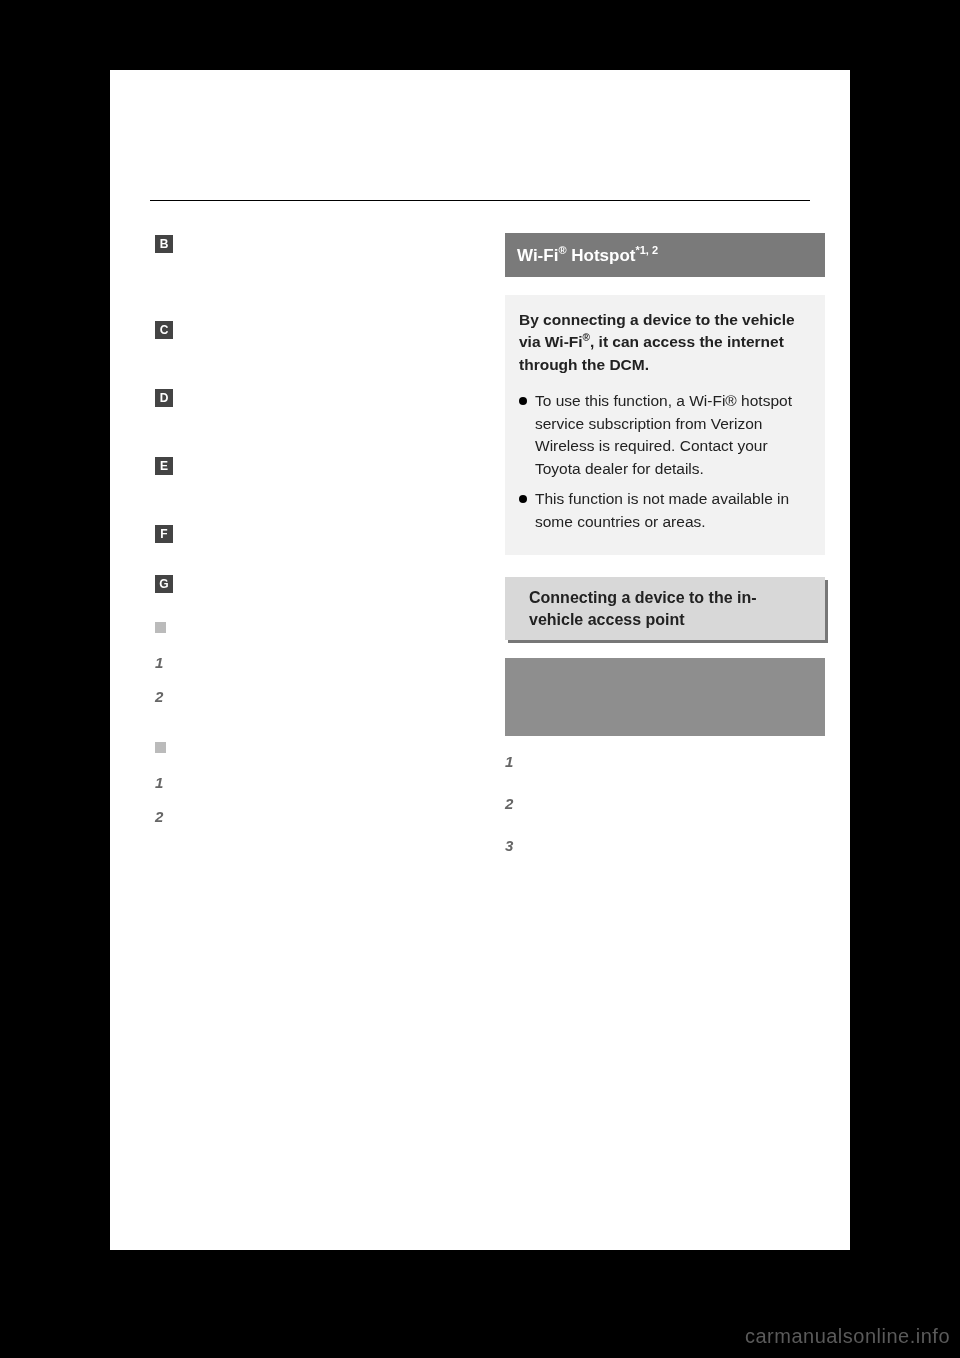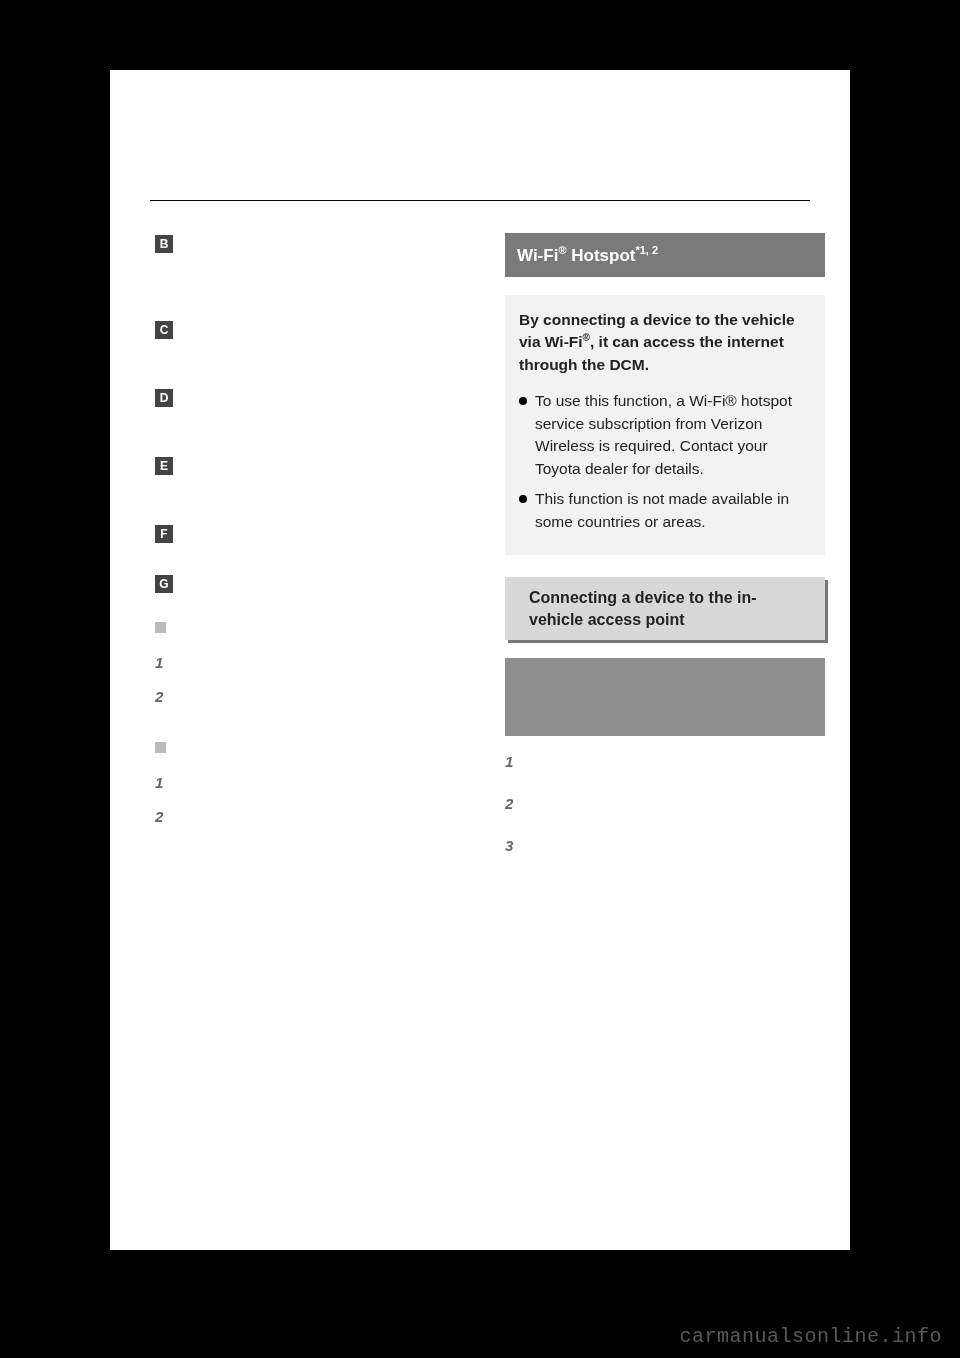--- a/index.html
+++ b/index.html
@@ -86,26 +86,26 @@
     line-height: 1.35;
   }
   .greybox {
     background: #7a7a7a;
     height: 78px;
     margin-top: 18px;
     opacity: 0.85;
   }
   .watermark {
     position: absolute;
-    right: 18px;
+    right: 10px;
     bottom: 10px;
     color: #5a5a5a;
     font-size: 20px;
     letter-spacing: 0.5px;
-    font-family: Liberation Mono, monospace;
+    font-family: Liberation Sans, sans-serif;
   }
 </style>
 </head>
 <body>
 
 <div class="page">
   <div class="hairline" style="top:130px;"></div>
 
   <div class="col left">
 

